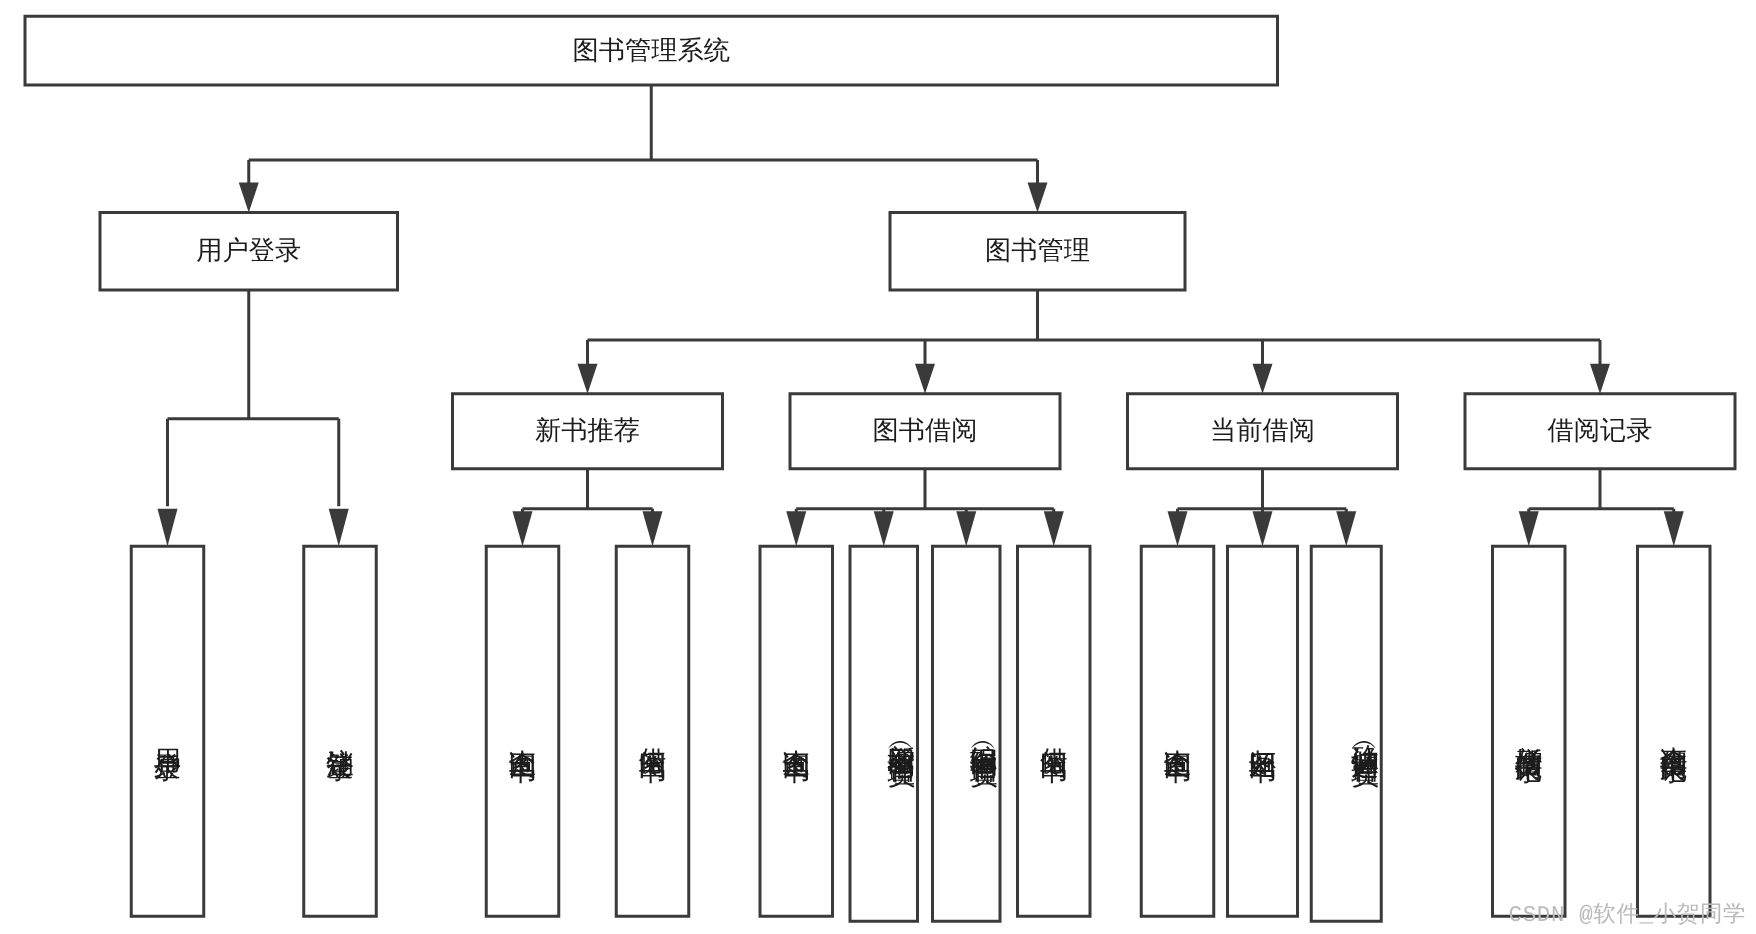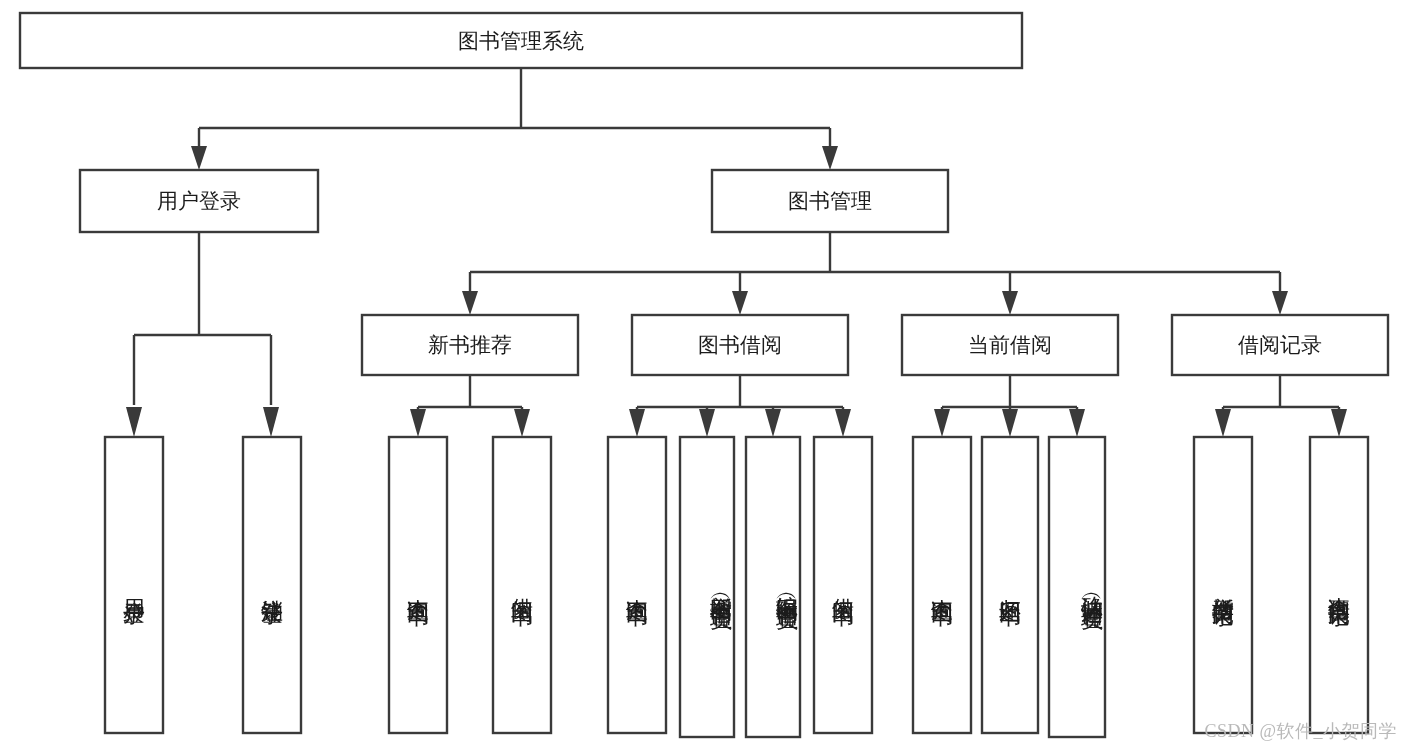--- a/index.html
+++ b/index.html
@@ -61,21 +61,21 @@
     line-height: 1.18;
     letter-spacing: 2px;
     color: #1c1c1c;
     white-space: nowrap;
     pointer-events: none;
   }
   .watermark {
     position: absolute;
     right: 8px;
     bottom: 4px;
-    font-family: Liberation Serif, serif;
+    font-family: Liberation Mono, monospace;
     font-size: 18px;
     color: #b9b9b9;
     white-space: nowrap;
     letter-spacing: 0.5px;
   }
 </style>
 </head>
 <body>
 
 <div id="diagram-root">

